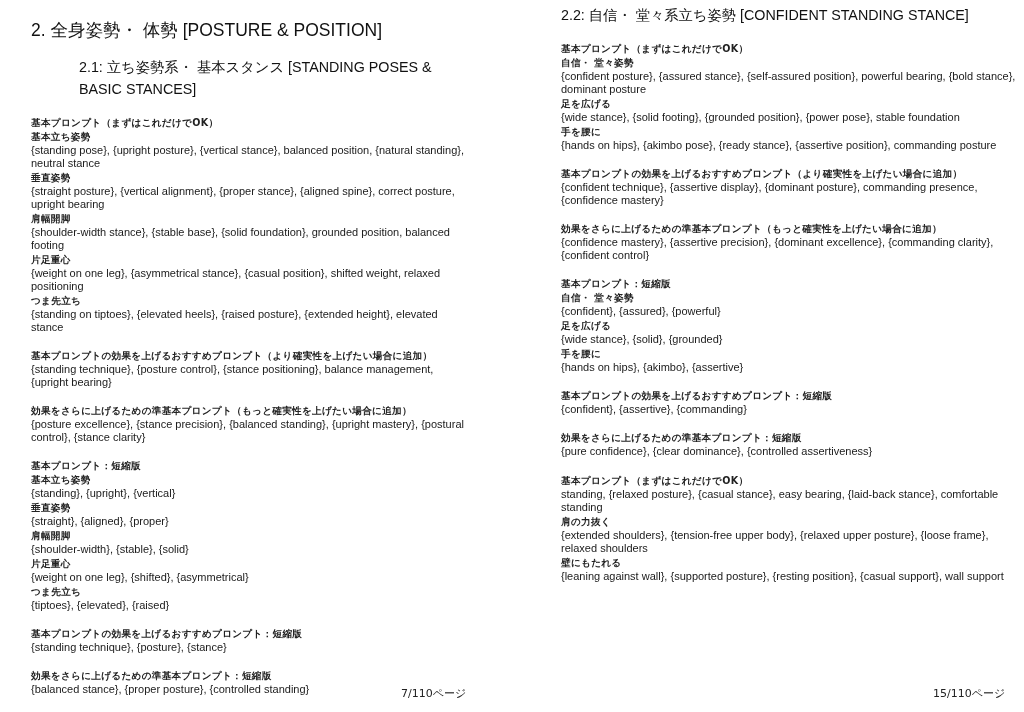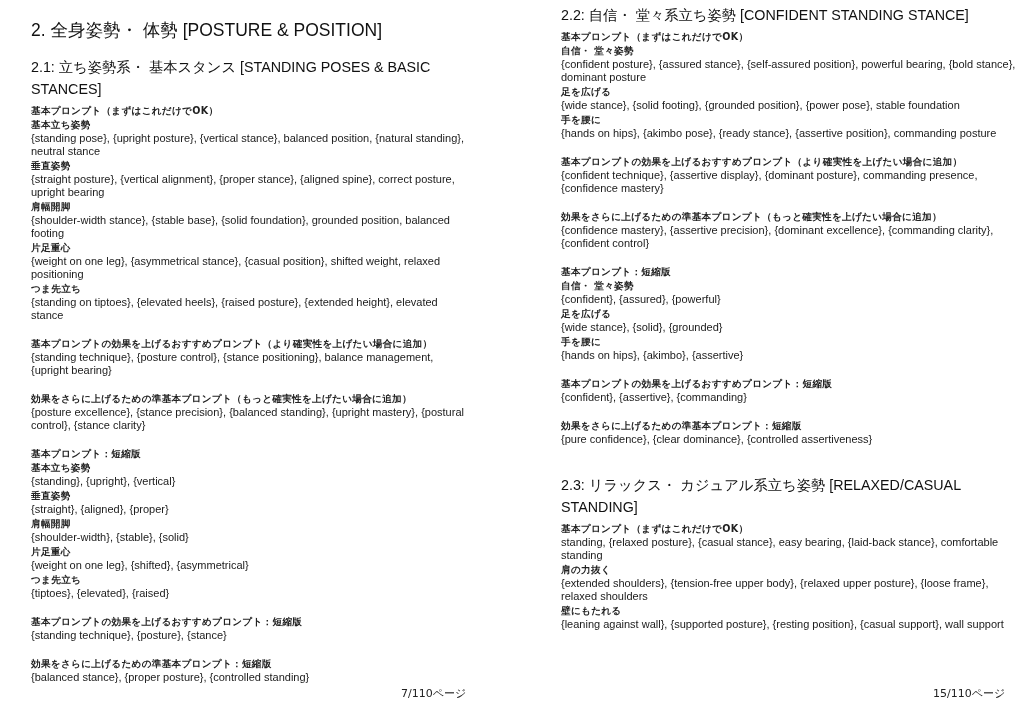--- a/index.html
+++ b/index.html
@@ -6,27 +6,27 @@
   body { width:1024px; height:712px; position:relative; overflow:hidden;
          font-family:"Liberation Sans","DejaVu Sans",sans-serif; color:#111; }
   .page { position:absolute; top:0; height:712px; }
   .page.left { left:16px; width:512px; }
   .page.right { left:512px; width:512px; }
   .content { position:absolute; top:0; }
   .page.left .content { left:15px; width:440px; }
   .page.right .content { left:49px; width:455px; }
   .h1 { font-size:17.5px; line-height:22px; margin:19px 0 0 0; font-weight:normal; color:#111; }
   .h2 { font-size:14.3px; line-height:22px; font-weight:normal; color:#111; }
-  .page.left .h2 { margin-top:15px; }
+  .page.left .h2 { margin-top:15px;margin-left:48px; }
   .page.right .h2.first { margin-top:4px; }
   .h2.mid { margin-top:28px; }
   .lbl { font-size:9.6px; line-height:14px; font-weight:bold; color:#222;
          font-family:"DejaVu Sans","Liberation Sans",sans-serif; letter-spacing:0.3px; }
   .txt { font-size:11px; line-height:13px; color:#1a1a1a; margin-bottom:1px; }
-  .first-lbl { margin-top:4px; }
+  .first-lbl { margin-top:16px; }
   .gap { height:14px; }
   .footer { position:absolute; font-size:11px; color:#222;
             font-family:"DejaVu Sans","Liberation Sans",sans-serif; top:686px; }
   .page.left .footer { left:385px; }
   .page.right .footer { left:421px; }
 </style>
 </head>
 <body>
 
 <div class="page left">
@@ -108,21 +108,20 @@
     <div class="txt">{hands on hips}, {akimbo}, {assertive}</div>
 
     <div class="gap"></div>
     <div class="lbl">基本プロンプトの効果を上げるおすすめプロンプト：短縮版</div>
     <div class="txt">{confident}, {assertive}, {commanding}</div>
 
     <div class="gap"></div>
     <div class="lbl">効果をさらに上げるための準基本プロンプト：短縮版</div>
     <div class="txt">{pure confidence}, {clear dominance}, {controlled assertiveness}</div>
 
-    <div class="h2 mid">2.3: リラックス・ カジュアル系立ち姿勢 [RELAXED/CASUAL STANDING]</div>
     <div class="lbl first-lbl">基本プロンプト（まずはこれだけでOK）</div>
     <div class="txt">standing, {relaxed posture}, {casual stance}, easy bearing, {laid-back stance}, comfortable standing</div>
     <div class="lbl">肩の力抜く</div>
     <div class="txt">{extended shoulders}, {tension-free upper body}, {relaxed upper posture}, {loose frame}, relaxed shoulders</div>
     <div class="lbl">壁にもたれる</div>
     <div class="txt">{leaning against wall}, {supported posture}, {resting position}, {casual support}, wall support</div>
   </div>
   <div class="footer">15/110ページ</div>
 </div>
 

